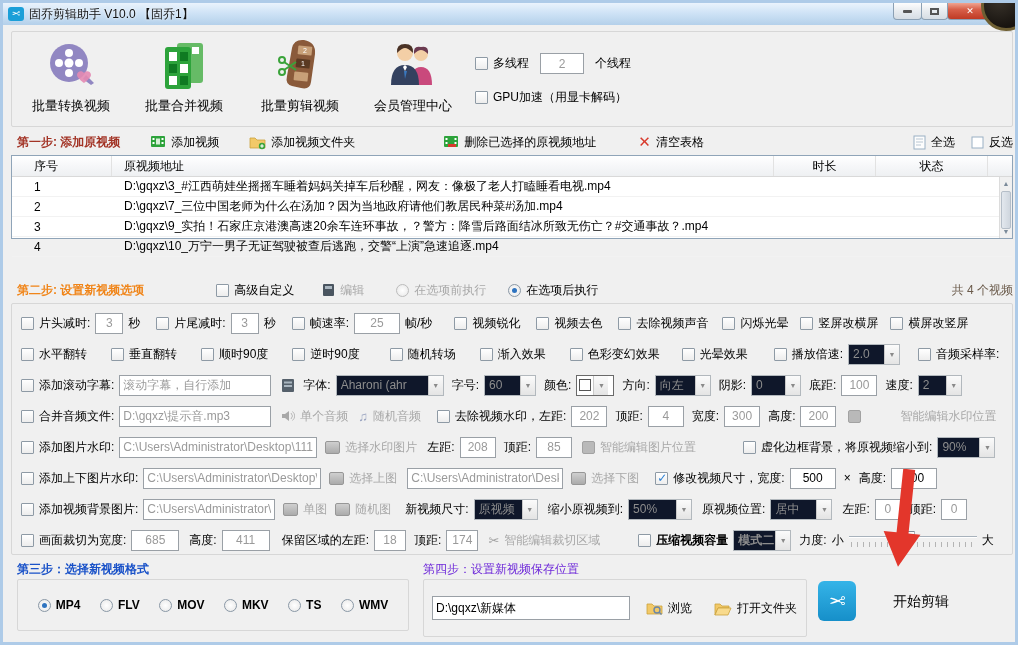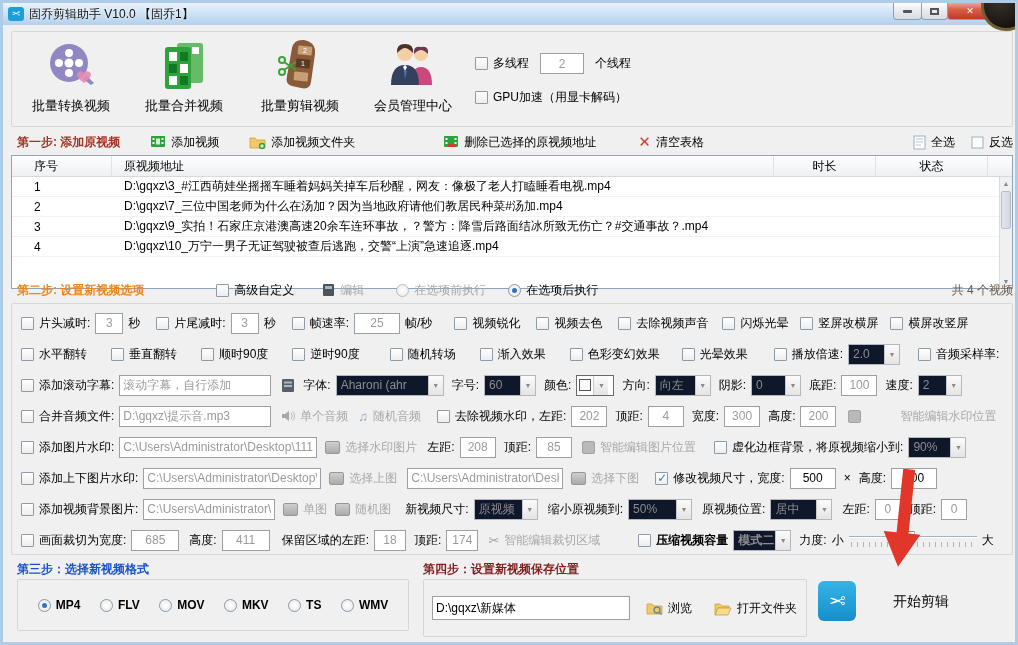--- a/index.html
+++ b/index.html
@@ -53,24 +53,24 @@
   .swatch { width:12px; height:12px; border:1px solid #555; background:#fff; margin:0 2px; }
   .glabel { color:#a8a8a8; }
   .lbl { white-space:nowrap; }
   .row { position:absolute; left:18px; right:12px; height:26px; display:flex; align-items:center;
       white-space:nowrap; overflow:hidden; }
   .grp { display:flex; align-items:center; gap:5px; }
   .stepbar { position:absolute; display:flex; align-items:center; }
   .s1 { color:#a23325; font-weight:bold; }
   .s2 { color:#f08519; font-weight:bold; }
   .s3 { color:#1a52c8; font-weight:bold; }
-  .s4 { color:#7f1d1d; font-weight:bold; }
+  .s4 { color:#6d28d9; font-weight:normal; }
   .toolbtn { display:flex; align-items:center; gap:5px; cursor:pointer; }
   
-  .tbl { position:absolute; left:8px; top:152px; width:1002px; height:134px; background:#fff;
+  .tbl { position:absolute; left:8px; top:152px; width:1002px; height:84px; background:#fff;
       border:1px solid #8fa4b8; }
   .thead { display:flex; height:21px; background:linear-gradient(#ffffff,#f6f7f9 50%,#eef0f2);
       border-bottom:1px solid #d9d9d9; }
   .th { border-right:1px solid #e2e2e2; display:flex; align-items:center; }
   .trow { display:flex; height:20px; align-items:center; border-bottom:1px solid #f2f2f2; }
   .td { overflow:hidden; white-space:nowrap; }
   .c1 { width:100px; padding-left:22px; }
   .c2 { width:662px; padding-left:12px; }
   .c3 { width:102px; justify-content:center; text-align:center; }
   .c4 { width:112px; justify-content:center; }
@@ -525,21 +525,21 @@
         <input class="inp center dim" style="width: 36px;" value="208">
       </span>
     <span class="grp" style="margin-left:8px;">
         <span class="lbl">顶距:</span>
         <input class="inp center dim" style="width: 36px;" value="85">
       </span>
     <span class="toolbtn" style="margin-left:10px;">
       <span class="smallsq"></span>
       <span class="glabel">智能编辑图片位置</span>
       </span>
-    <span class="grp" style="margin-left:18px;justify-content:flex-end;">
+    <span class="grp" style="margin-left:47px;justify-content:flex-end;">
         <span class="cb"></span>
         <span class="lbl">虚化边框背景，将原视频缩小到:</span>
       <span class="dd" style="width:58px;">
           <span class="txt">90%</span>
           <span class="arr">▼</span>
         </span>
       </span>
   </div>
 
   <div class="row" style="top:462px;">

